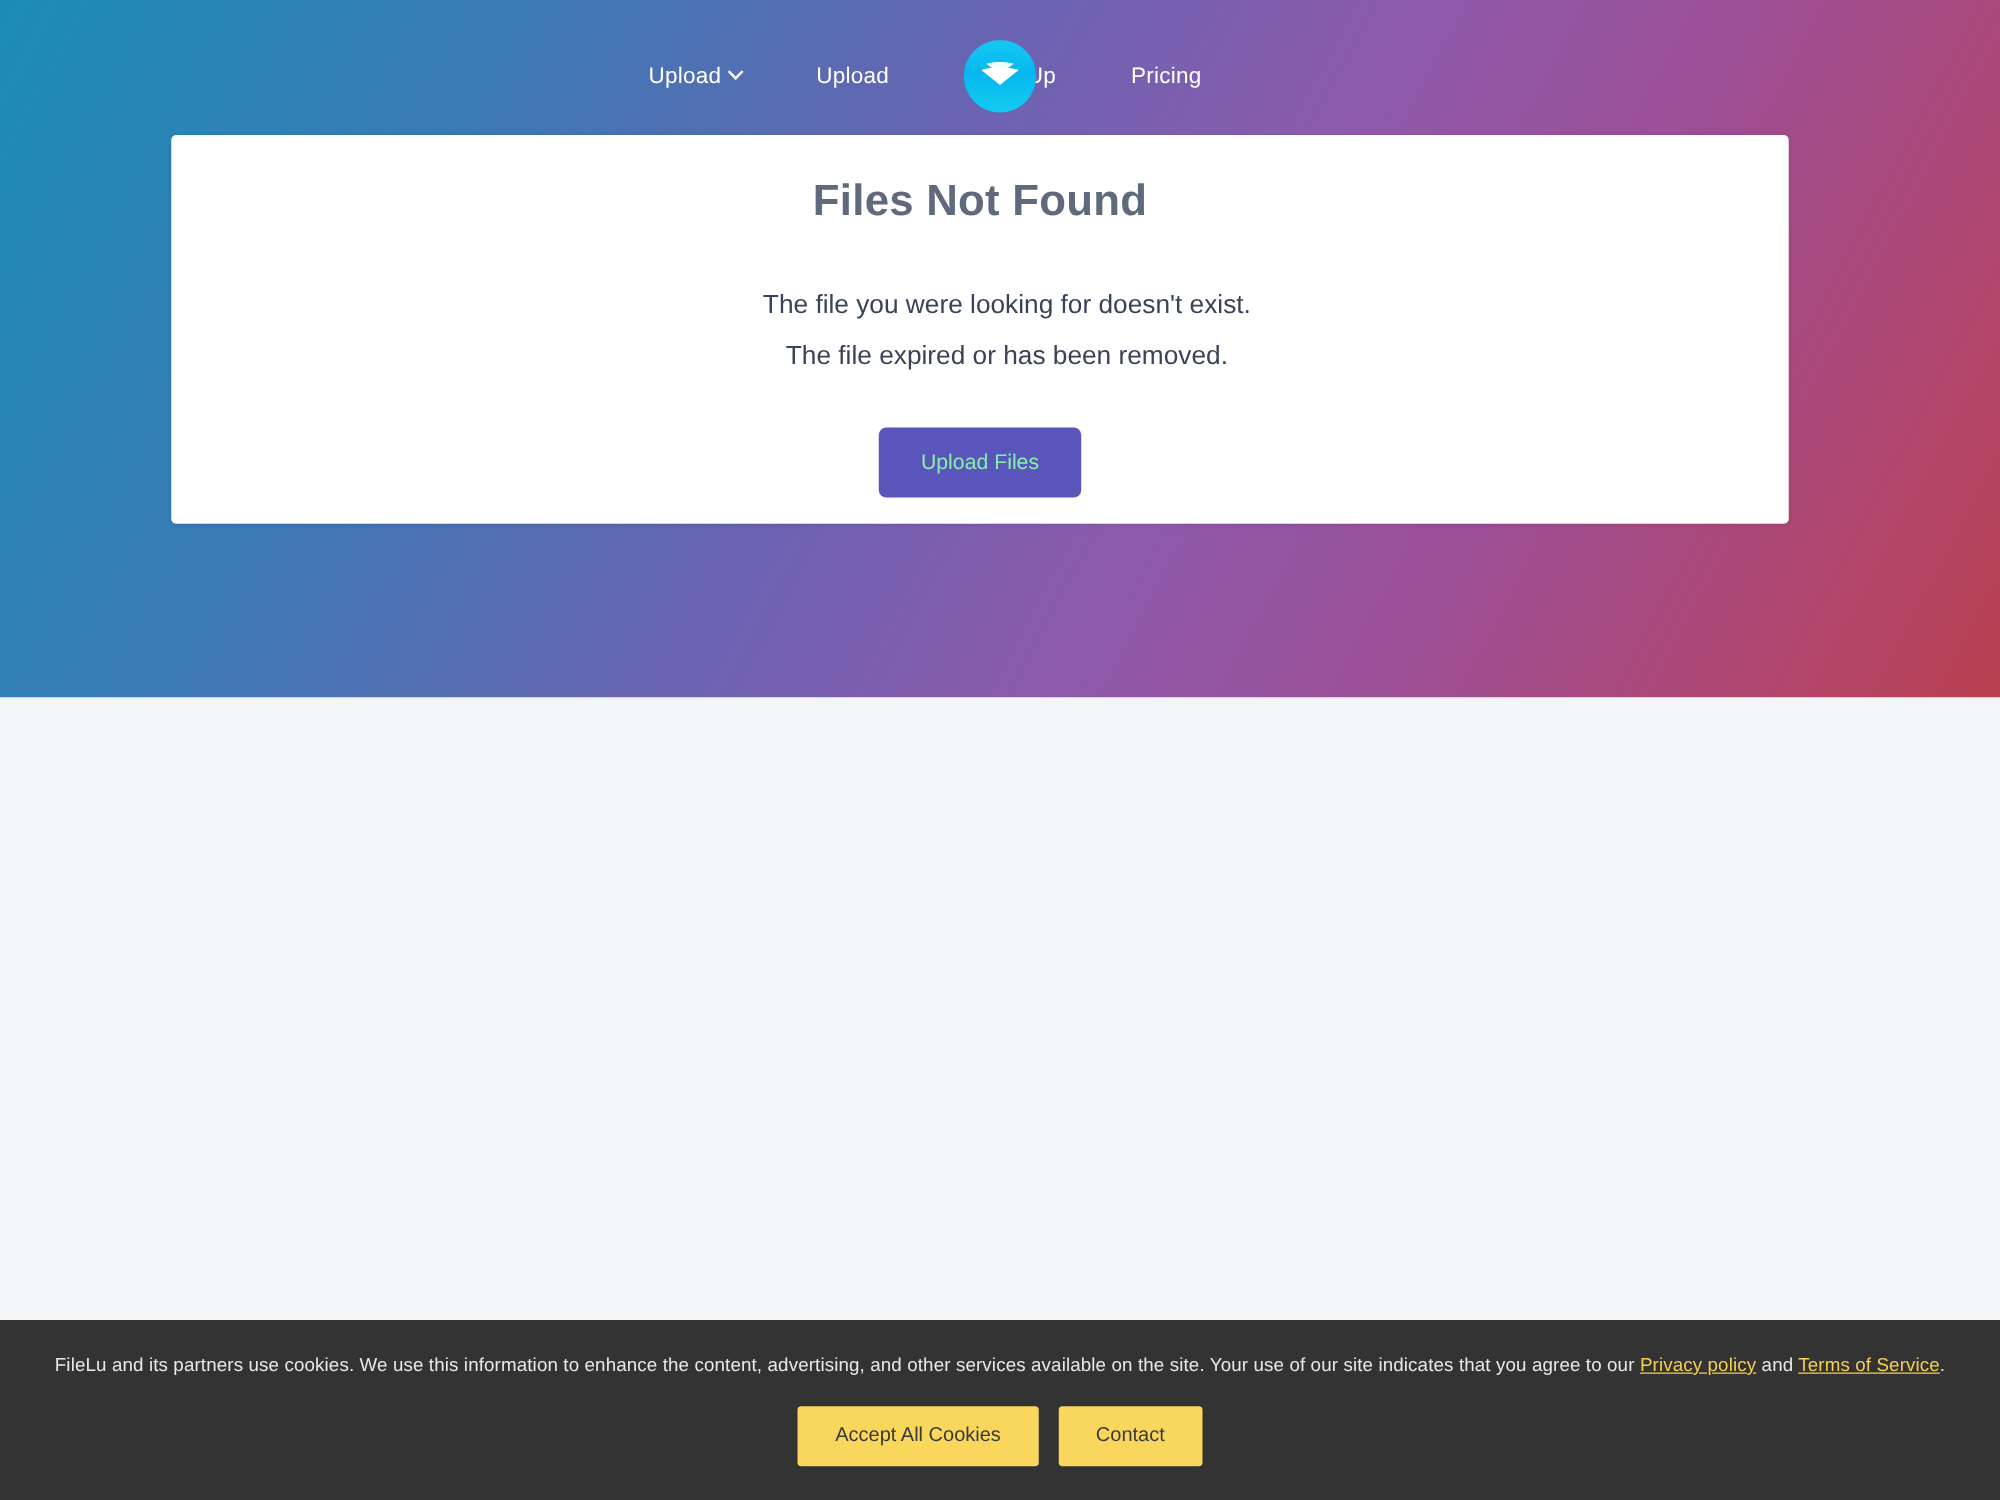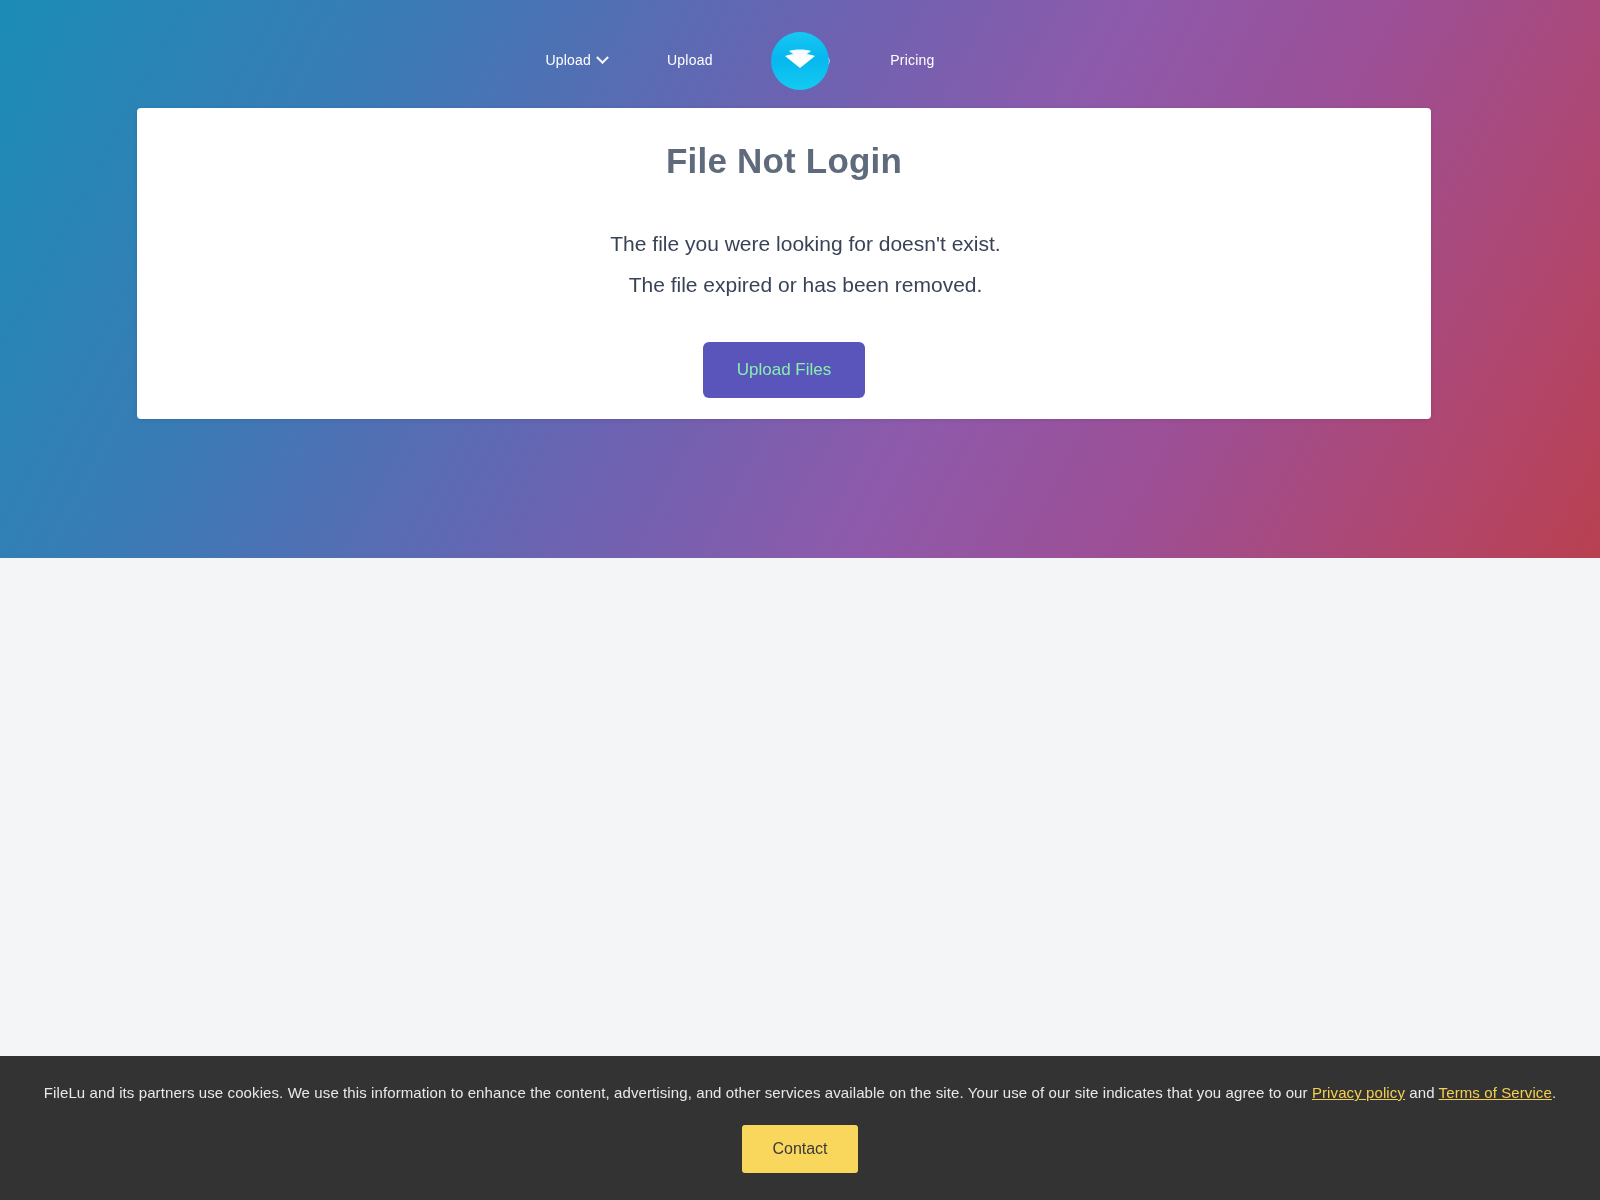--- a/index.html
+++ b/index.html
@@ -40,21 +40,21 @@
     display: flex;
     align-items: center;
     gap: 60px;
   }
 
   .nav-group.left { margin-right: 120px; }
   .nav-group.right { margin-left: 120px; }
 
   .nav-item {
     color: #ffffff;
-    font-size: 14px;
+    font-size: 18px;
     letter-spacing: .2px;
     display: flex;
     align-items: center;
     gap: 7px;
     cursor: pointer;
     white-space: nowrap;
   }
 
   .caret {
     display: inline-block;
@@ -196,21 +196,21 @@
 
     <div class="logo">
       <svg width="34" height="30" viewBox="0 0 34 30">
         <path d="M2 10 C10 7, 24 7, 32 10 L17 22 Z" fill="#ffffff"></path>
         <path d="M6 5 C12 3, 22 3, 28 5 L17 13 Z" fill="#ffffff" opacity="0.95"></path>
       </svg>
     </div>
   </nav>
 
   <div class="card-404">
-    <h1>File Not Login</h1>
+    <h1>Files Not Found</h1>
     <div class="msg">
       <div>The file you were looking for doesn't exist.</div>
       <div>The file expired or has been removed.</div>
     </div>
     <button class="upload-btn">Upload Files</button>
   </div>
 </div>
 
 <div class="savings">
 
@@ -221,15 +221,16 @@
   
 
   
 </div>
 
 <div class="cookie">
   <div class="cookie-text">
     <span>FileLu and its partners use cookies. We use this information to enhance the content, advertising, and other services available on the site. Your use of our site indicates that you agree to our </span><a href="#">Privacy policy</a><span> and </span><a href="#">Terms of Service</a><span>.</span>
   </div>
   <div class="cookie-btns">
+    <button class="cookie-btn">Accept All Cookies</button>
     <button class="cookie-btn">Contact</button>
   </div>
 </div>
 
 </body></html>

